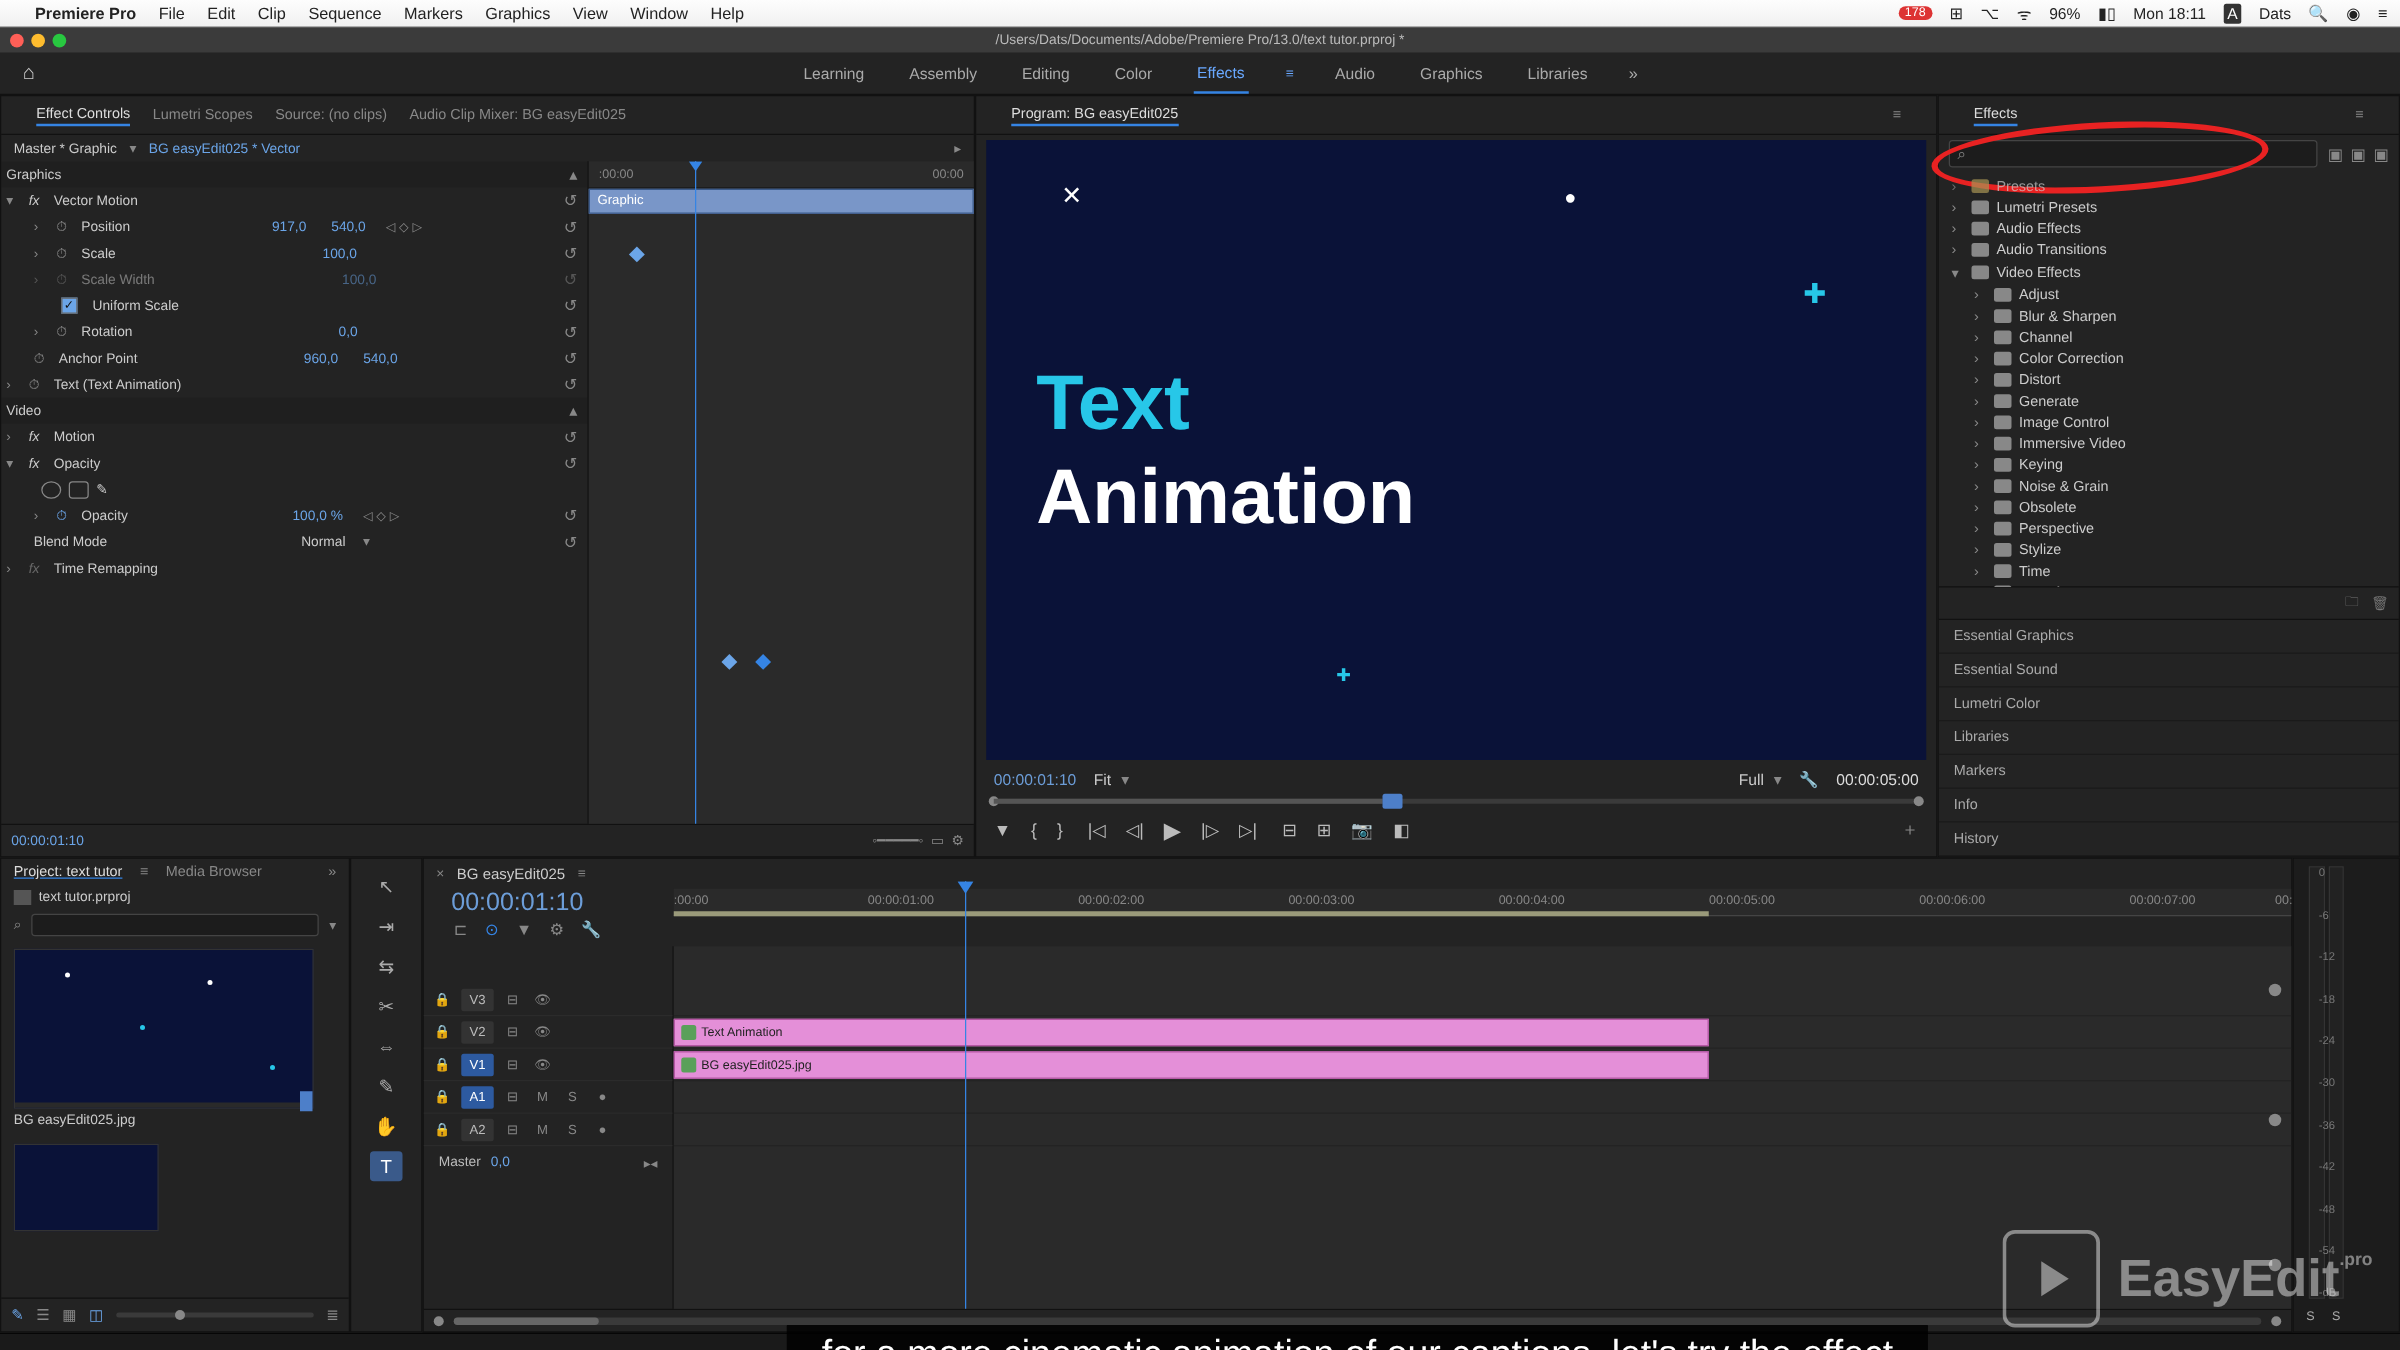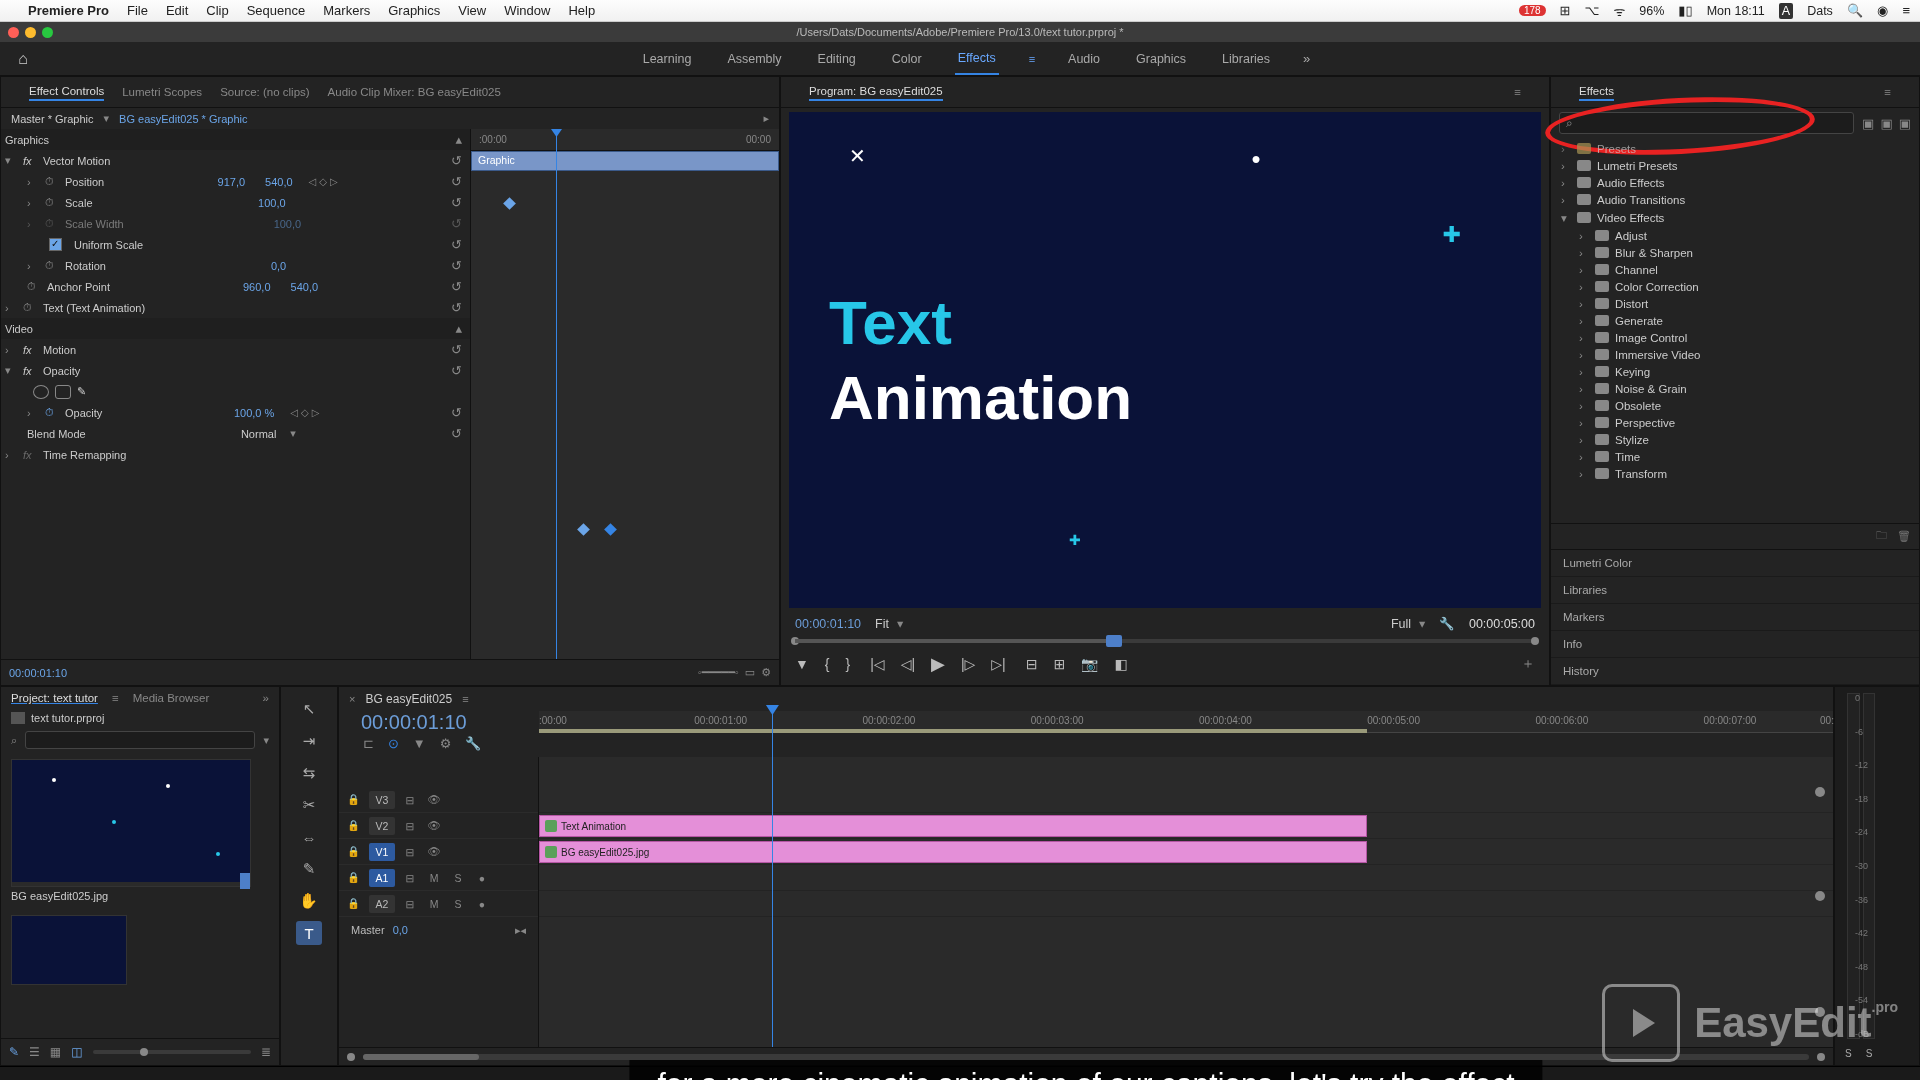--- a/index.html
+++ b/index.html
@@ -237,21 +237,21 @@
   <div class="panel">
     <div class="panel-tabs">
       <span class="tab active">Effect Controls</span>
       <span class="tab">Lumetri Scopes</span>
       <span class="tab">Source: (no clips)</span>
       <span class="tab">Audio Clip Mixer: BG easyEdit025</span>
     </div>
     <div class="ec-header">
       <span class="master">Master * Graphic</span>
       <span class="dropdown">▾</span>
-      <span class="clipname">BG easyEdit025 * Graphic</span>
+      <span class="clipname">BG easyEdit025 * Vector</span>
       <span style="margin-left:auto;color:#888;">▸</span>
     </div>
     <div class="ec-body">
       <div class="ec-props">
         <div class="ec-row ec-section">
             <span class="label">Graphics</span>
             <span class="reset">▴</span>
           </div>
         <div class="ec-row">
             <span class="twisty">▾</span>
@@ -550,20 +550,22 @@
           <span class="folder"></span>
           <span>Transform</span>
         </div>
 
     </div>
     <div class="fx-tree-footer">
       <span>🗀</span>
       <span>🗑</span>
     </div>
     <div class="side-panels">
+      <div class="sp">Essential Graphics</div>
+      <div class="sp">Essential Sound</div>
       <div class="sp">Lumetri Color</div>
       <div class="sp">Libraries</div>
       <div class="sp">Markers</div>
       <div class="sp">Info</div>
       <div class="sp">History</div>
     </div>
   </div>
 
   <div class="bottom">
     <div class="panel project-panel" style="display:flex;flex-direction:column;">

